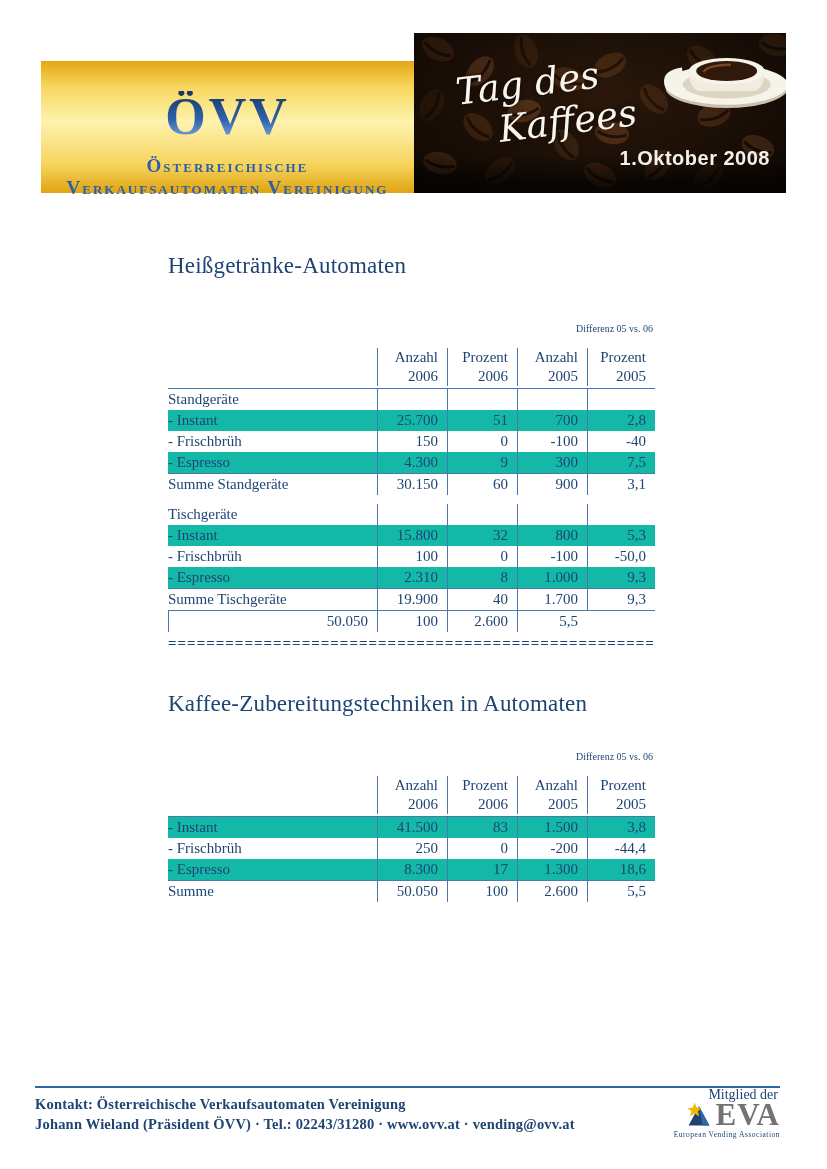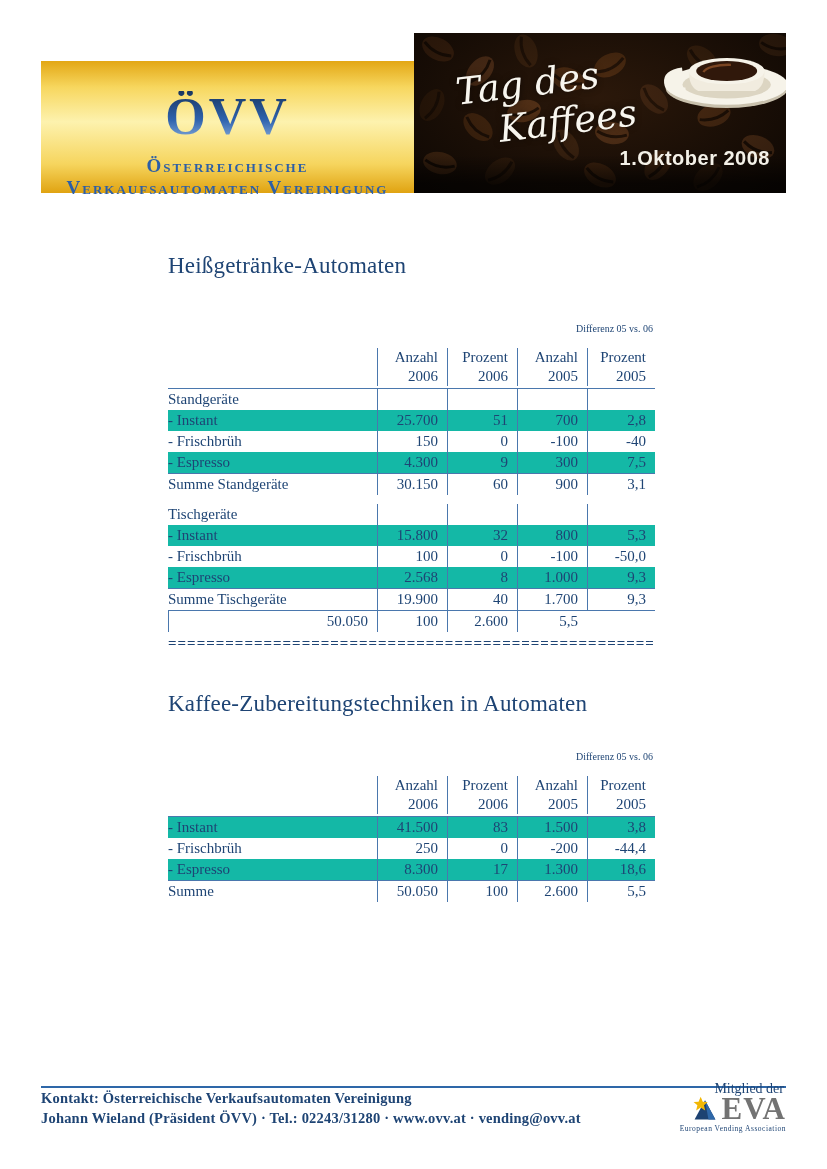--- a/index.html
+++ b/index.html
@@ -73,22 +73,22 @@
   .sum { border-top: 1px solid #4a77ad; }
   .shaded { background: #14b8a6; }
   .spacer { height: 9px; }
   .equals {
     margin-top: 3px; font-size: 15px; font-weight: bold; letter-spacing: 1px;
     line-height: 16px; white-space: nowrap; overflow: hidden; width: 100%;
   }
 
   
   .footer {
-    position: absolute; left: 41px; top: 1086px; width: 745px;
-    border-top: 2px solid #2e67a8; 
+    position: absolute; left: 35px; top: 1086px; width: 745px;
+    border-top: 2px solid #2e67a8; padding-top: 6px;
     display: flex; justify-content: space-between; align-items: flex-start;
   }
   .contact-l1, .contact-l2 { font-size: 14.5px; font-weight: bold; line-height: 20px; letter-spacing: 0.2px; color: #1e4474; }
   .lnk { cursor: pointer; }
   .eva { display: flex; flex-direction: column; align-items: flex-end; margin-top: -4px; }
   .eva-member { font-size: 14px; line-height: 10px; color: #1e4474; margin-right: 2px; }
   .eva-row { display: flex; align-items: center; gap: 4px; }
   .eva-icon { width: 26px; height: 26px; }
   .eva-name { font-size: 31px; font-weight: bold; letter-spacing: 1px; line-height: 30px; color: #737373; }
   .eva-sub { font-size: 7.5px; letter-spacing: 0.5px; color: #1e4474; }
@@ -289,21 +289,21 @@
         </div>
         <div class="trow data">
           <div class="c lbl">- Frischbrüh</div>
           <div class="c num sep">100</div>
           <div class="c num sep">0</div>
           <div class="c num sep">-100</div>
           <div class="c num sep">-50,0</div>
         </div>
         <div class="trow data shaded">
           <div class="c lbl">- Espresso</div>
-          <div class="c num sep">2.568</div>
+          <div class="c num sep">2.310</div>
           <div class="c num sep">8</div>
           <div class="c num sep">1.000</div>
           <div class="c num sep">9,3</div>
         </div>
         <div class="trow sum">
           <div class="c lbl">Summe Tischgeräte</div>
           <div class="c num sep">19.900</div>
           <div class="c num sep">40</div>
           <div class="c num sep">1.700</div>
           <div class="c num sep">9,3</div>

